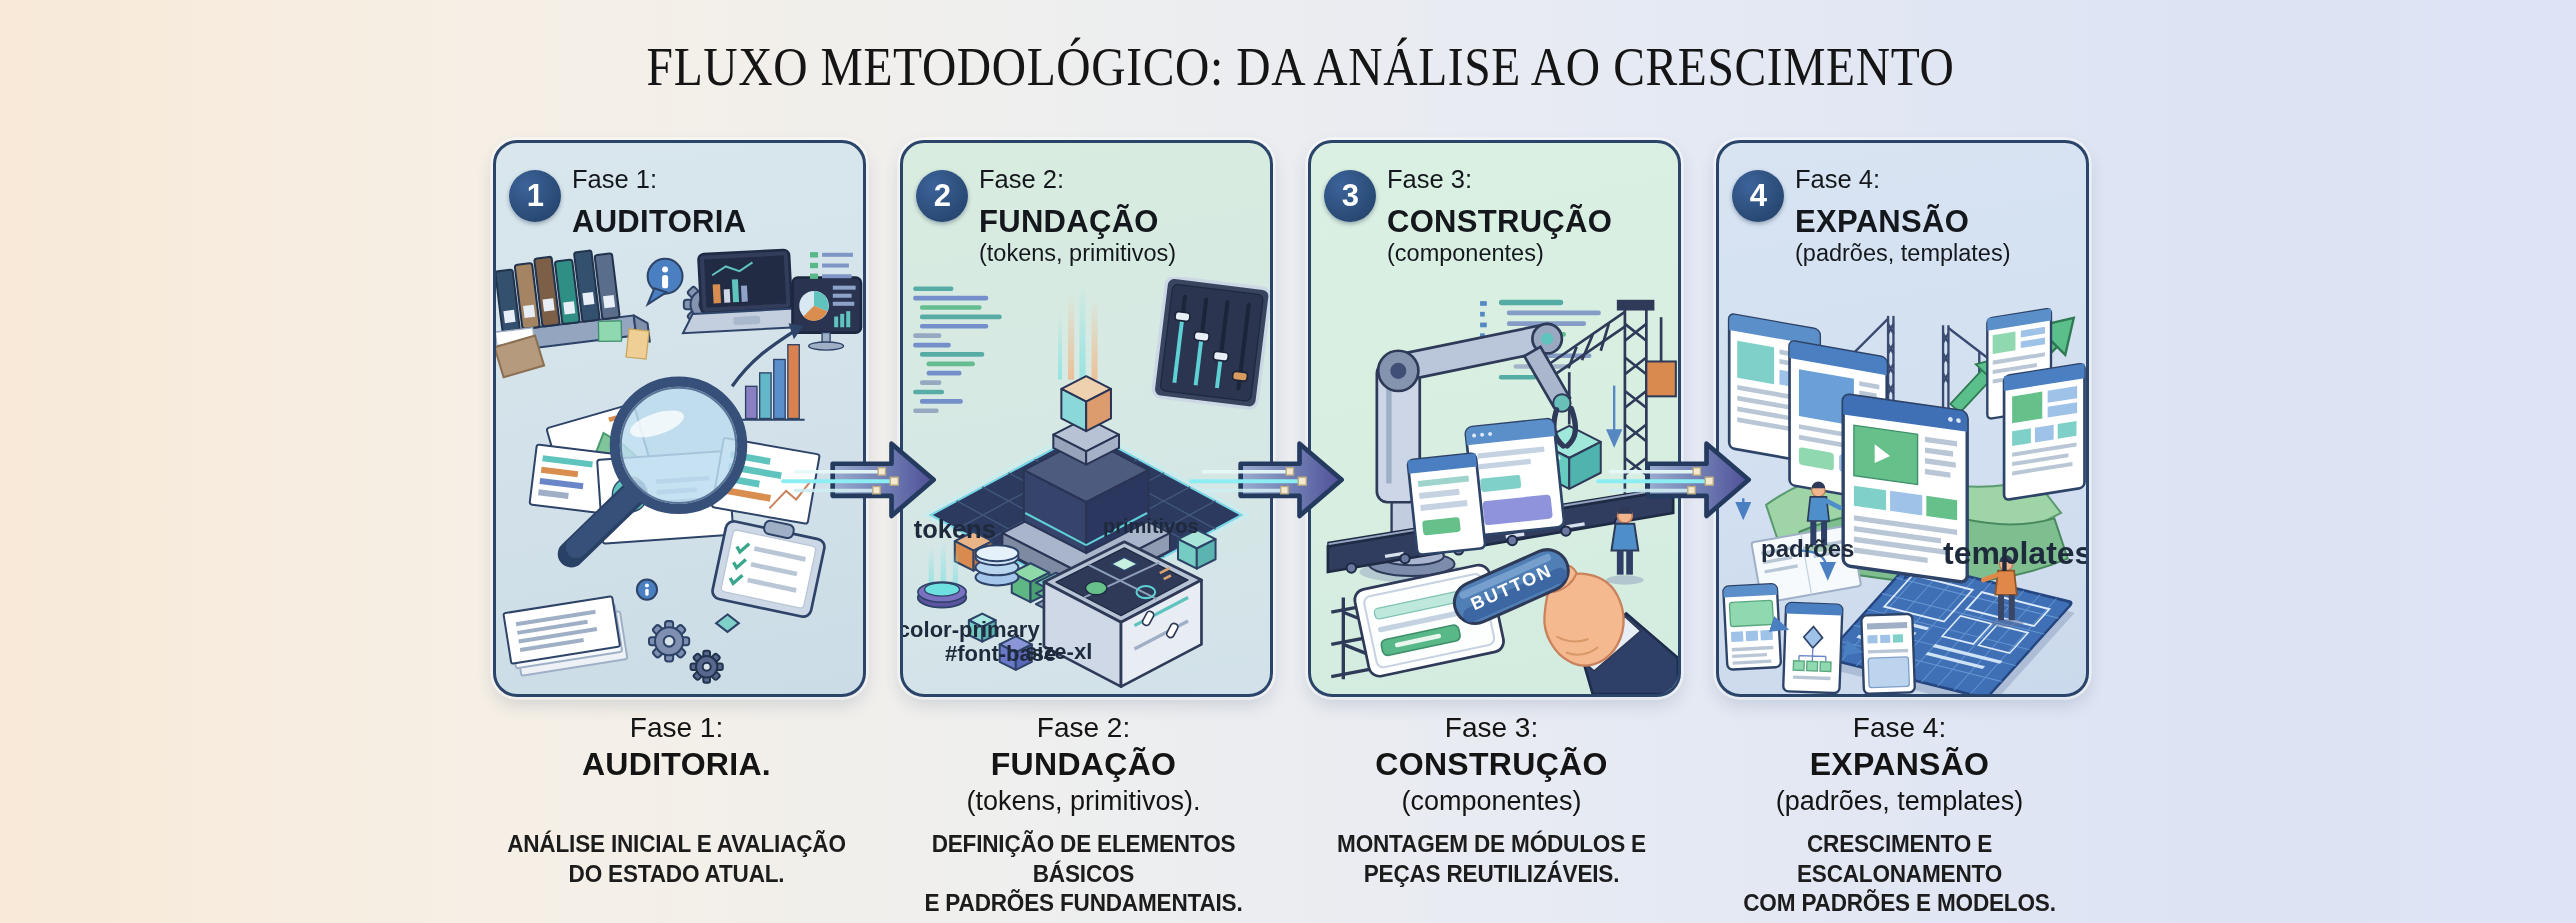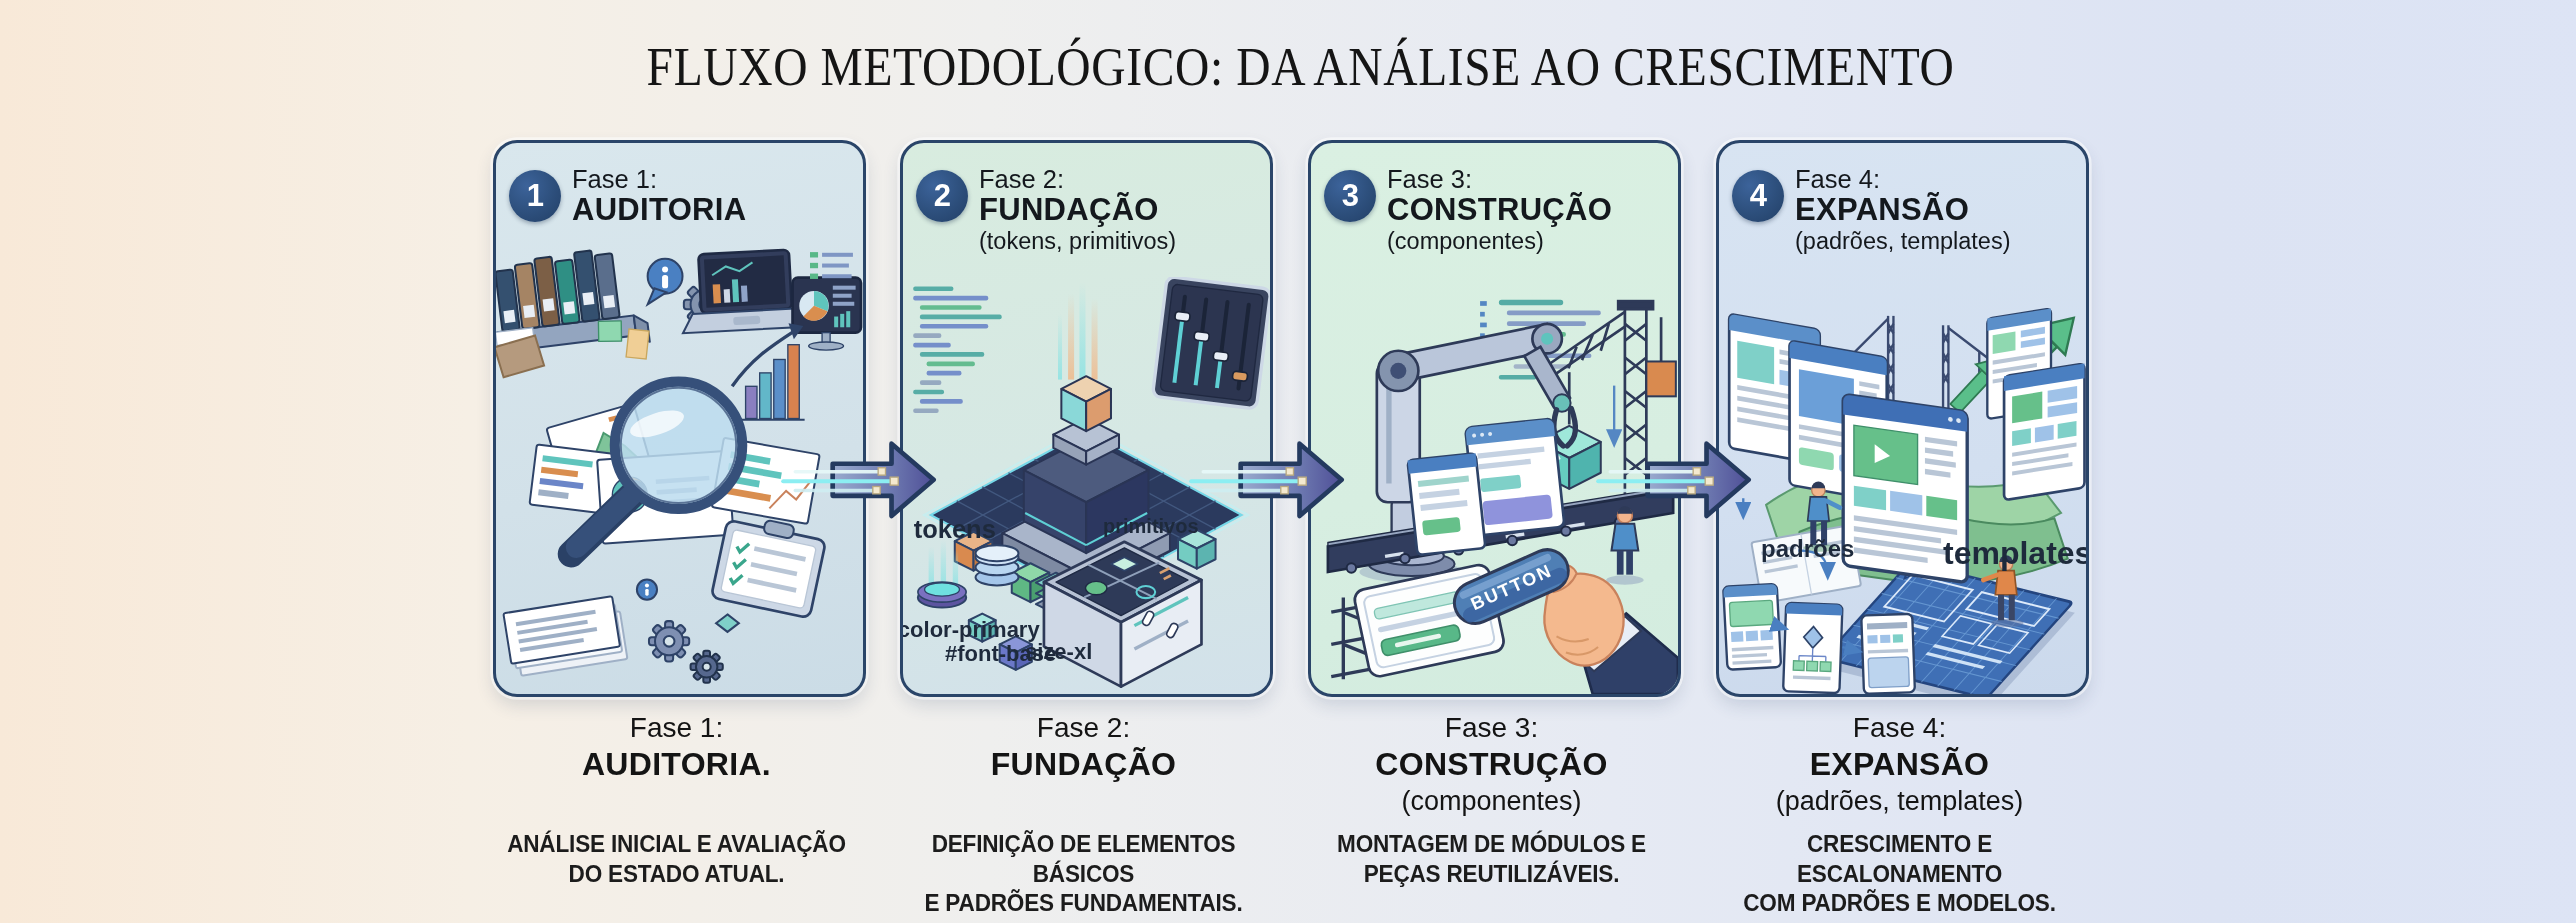--- a/index.html
+++ b/index.html
@@ -15,21 +15,21 @@
   .card1{left:493px;background:linear-gradient(170deg,#d9e7ed 0%,#d2e1e9 60%,#cbdce6 100%);}
   .card2{left:900px;background:linear-gradient(170deg,#d8ecdf 0%,#d6e8e4 55%,#d2e1ea 100%);}
   .card3{left:1308px;background:linear-gradient(170deg,#daf0e2 0%,#d7eee1 60%,#d3ecdf 100%);}
   .card4{left:1716px;background:linear-gradient(170deg,#d8e4f2 0%,#d2dff0 60%,#cbd9ec 100%);}
   .badge{position:absolute;left:13.4px;top:27px;width:52px;height:52px;border-radius:50%;
     background:radial-gradient(circle at 34% 30%,#3c639a 0%,#2d4f7c 55%,#223f66 100%);
     color:#fff;font-size:31px;font-weight:bold;display:flex;align-items:center;justify-content:center;
     box-shadow:0 2px 4px rgba(20,40,70,.35);}
   .hd{position:absolute;left:76px;top:21.5px;color:#14181d;line-height:1.12;}
   .hd .fase{font-size:25.5px;font-weight:400;}
-  .hd .fname{font-size:31px;font-weight:bold;letter-spacing:0.3px;}
+  .hd .fname{font-size:31px;font-weight:bold;letter-spacing:0.3px;margin-top:12px;}
   .hd .fsub{font-size:23.5px;font-weight:400;}
   .scene{position:absolute;left:0;width:367px;}
   .scene1{top:101px;height:451px;}
   .scene234{top:134px;height:417px;}
   .scene-label{position:absolute;font-weight:600;color:#1e2a3c;white-space:nowrap;}
   
   .flow-arrow{position:absolute;top:437px;width:107px;height:87px;z-index:6;}
   .fa1{left:830px;} .fa2{left:1238px;} .fa3{left:1645px;}
   .flow-arrow svg{overflow:visible;}
   
@@ -833,20 +833,21 @@
   </div>
 
   <div class="cap cp1">
     <div class="c-fase">Fase 1:</div>
     <div class="c-name">AUDITORIA.</div>
     <div class="c-sub"></div>
   </div>
   <div class="cap cp2">
     <div class="c-fase">Fase 2:</div>
     <div class="c-name">FUNDAÇÃO</div>
+    <div class="c-sub">(tokens, primitivos).</div>
   </div>
   <div class="cap cp3">
     <div class="c-fase">Fase 3:</div>
     <div class="c-name">CONSTRUÇÃO</div>
     <div class="c-sub">(componentes)</div>
   </div>
   <div class="cap cp4">
     <div class="c-fase">Fase 4:</div>
     <div class="c-name">EXPANSÃO</div>
     <div class="c-sub">(padrões, templates)</div>

